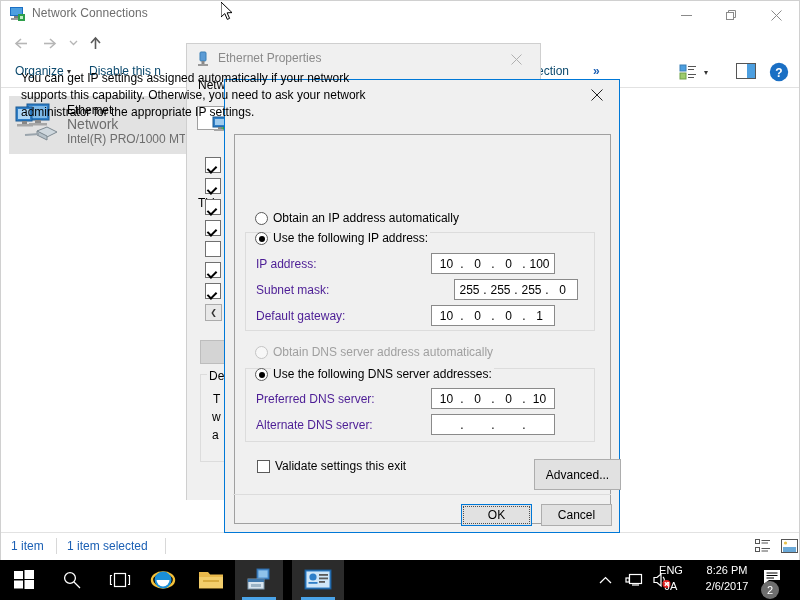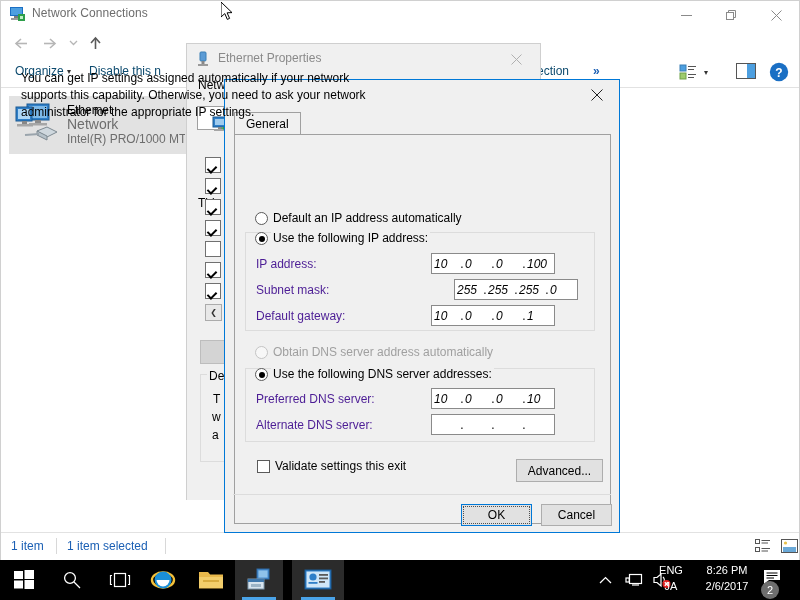--- a/index.html
+++ b/index.html
@@ -86,21 +86,21 @@
   .radio.sel:after{content:"";position:absolute;left:2.5px;top:2.5px;width:6px;height:6px;border-radius:50%;background:#000;}
   .radio.dis{border-color:#c4c4c4;background:#f7f7f7;}
   .rlabel{position:absolute;font-size:12px;color:#000;}
   .rlabel.dis{color:#a0a0a0;}
 
   .grpbox{position:absolute;border:1px solid #dcdcdc;box-sizing:border-box;}
   .grpbox.ipb{left:245px;top:232px;width:350px;height:99px;}
 
   .flabel{position:absolute;font-size:12px;color:#4c1d95;}
   .ipfield{position:absolute;width:124px;height:21px;border:1px solid #8a8a8a;background:#fff;box-sizing:border-box;display:flex;align-items:center;font-size:12px;color:#000;}
-  .octet{display:inline-block;text-align:left;width:25px;font-style:italic;}
+  .octet{display:inline-block;text-align:center;width:25px;}
   .dot{display:inline-block;width:6px;text-align:center;}
 
   .cbox{position:absolute;width:13px;height:13px;border:1px solid #5a5a5a;background:#fff;box-sizing:border-box;}
   .btn{position:absolute;background:#e1e1e1;border:1px solid #adadad;box-sizing:border-box;font-size:12px;color:#000;display:flex;align-items:center;justify-content:center;}
   .btn.focus{border:1px solid #0078d7;background:#e1e1e1;}
   .btn.focus .inner{position:absolute;left:1px;top:1px;right:1px;bottom:1px;border:1px dotted #505050;}
 
   
   #taskbar{position:absolute;left:0;top:560px;width:800px;height:52px;background:#000000;}
   .tb-btn{position:absolute;top:0;height:40px;display:flex;align-items:center;justify-content:center;}
@@ -349,30 +349,27 @@
 
   <div class="tdtitle">
     <span class="tdclose">
       <svg width="12" height="12">
           <line x1="0.5" y1="0.5" x2="11.5" y2="11.5" stroke="#222"></line>
           <line x1="11.5" y1="0.5" x2="0.5" y2="11.5" stroke="#222"></line>
         </svg>
     </span>
   </div>
 
-  <div class="tabstrip">
-    <div class="tab">General</div>
-  </div>
   <div class="tabbody"></div>
 </div>
 
 <div class="intro">You can get IP settings assigned automatically if your network supports this capability. Otherwise, you need to ask your network administrator for the appropriate IP settings.</div>
 
 <span class="radio" style="left:255px;top:212px;"></span>
-<span class="rlabel" style="left:273px;top:211px;">Default an IP address automatically</span>
+<span class="rlabel" style="left:273px;top:211px;">Obtain an IP address automatically</span>
 
 <span class="grpbox ipb"></span>
 <span class="radio sel" style="left:255px;top:232px;"></span>
 <span class="rlabel" style="left:271px;top:231px;background:#f0f0f0;padding:0 2px;">Use the following IP address:</span>
 
 <span class="flabel" style="left:256px;top:257px;">IP address:</span>
 <span class="ipfield" style="left:431px;top:253px;">
   <span style="width:100%;text-align:center;">
     <span class="octet">10</span><span class="dot">.</span><span class="octet">0</span><span class="dot">.</span><span class="octet">0</span><span class="dot">.</span><span class="octet">100</span>
   </span>
@@ -408,21 +405,21 @@
 
 <span class="flabel" style="left:256px;top:418px;">Alternate DNS server:</span>
 <span class="ipfield" style="left:431px;top:414px;">
   <span style="width:100%;text-align:center;">
     <span class="octet"></span><span class="dot">.</span><span class="octet"></span><span class="dot">.</span><span class="octet"></span><span class="dot">.</span><span class="octet"></span>
   </span>
 </span>
 
 <span class="cbox" style="left:257px;top:460px;"></span>
 <span class="rlabel" style="left:275px;top:459px;">Validate settings this exit</span>
-<span class="btn" style="left:516px;top:459px;width:87px;height:23px;">Advanced...</span>
+<span class="btn" style="left:534px;top:459px;width:87px;height:31px;">Advanced...</span>
 
 <div class="abs" style="left:233px;top:494px;width:378px;height:1px;background:#dcdcdc;"></div>
 <span class="btn focus" style="left:461px;top:504px;width:71px;height:22px;">
   <span class="inner"></span>
   <span style="position:relative;">OK</span>
 </span>
 <span class="btn" style="left:541px;top:504px;width:71px;height:22px;">Cancel</span>
 
 <div id="taskbar">
   <div class="tb-btn" style="left:0px;width:48px;">

